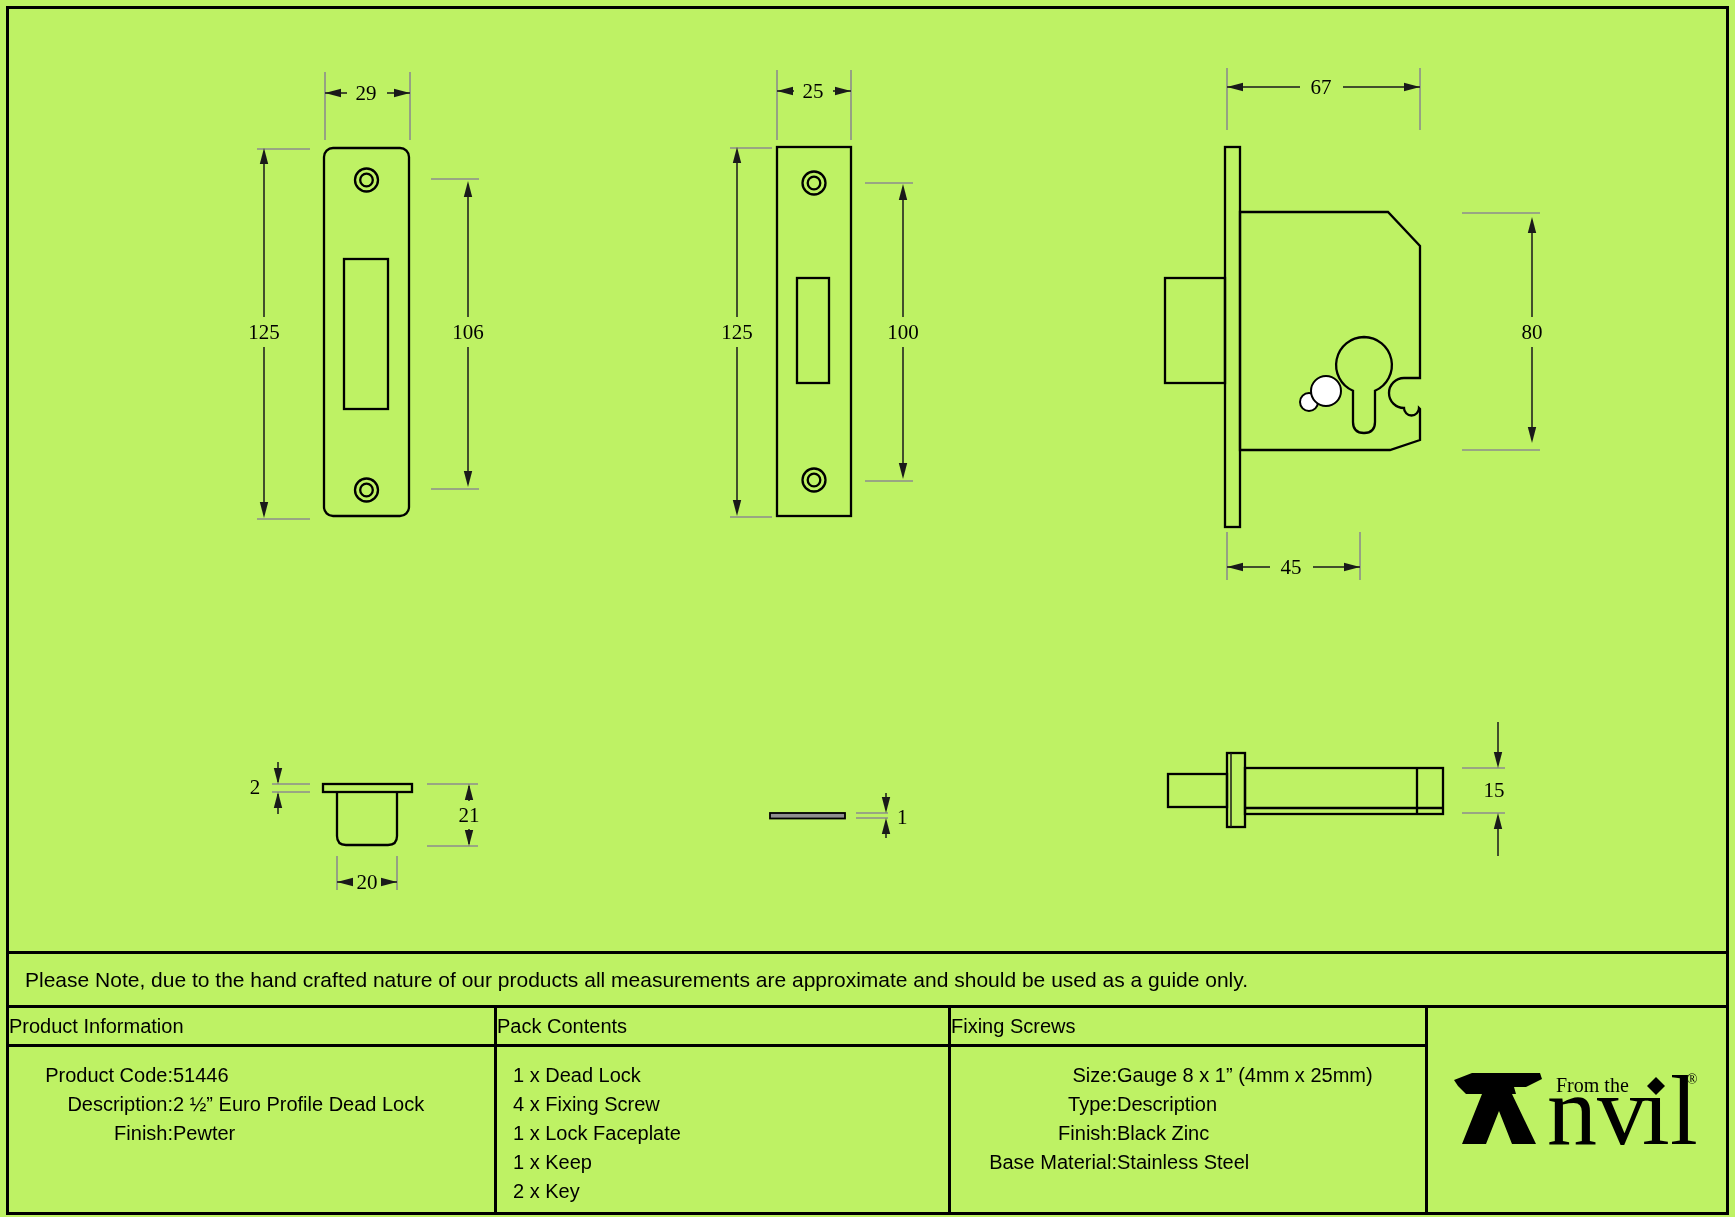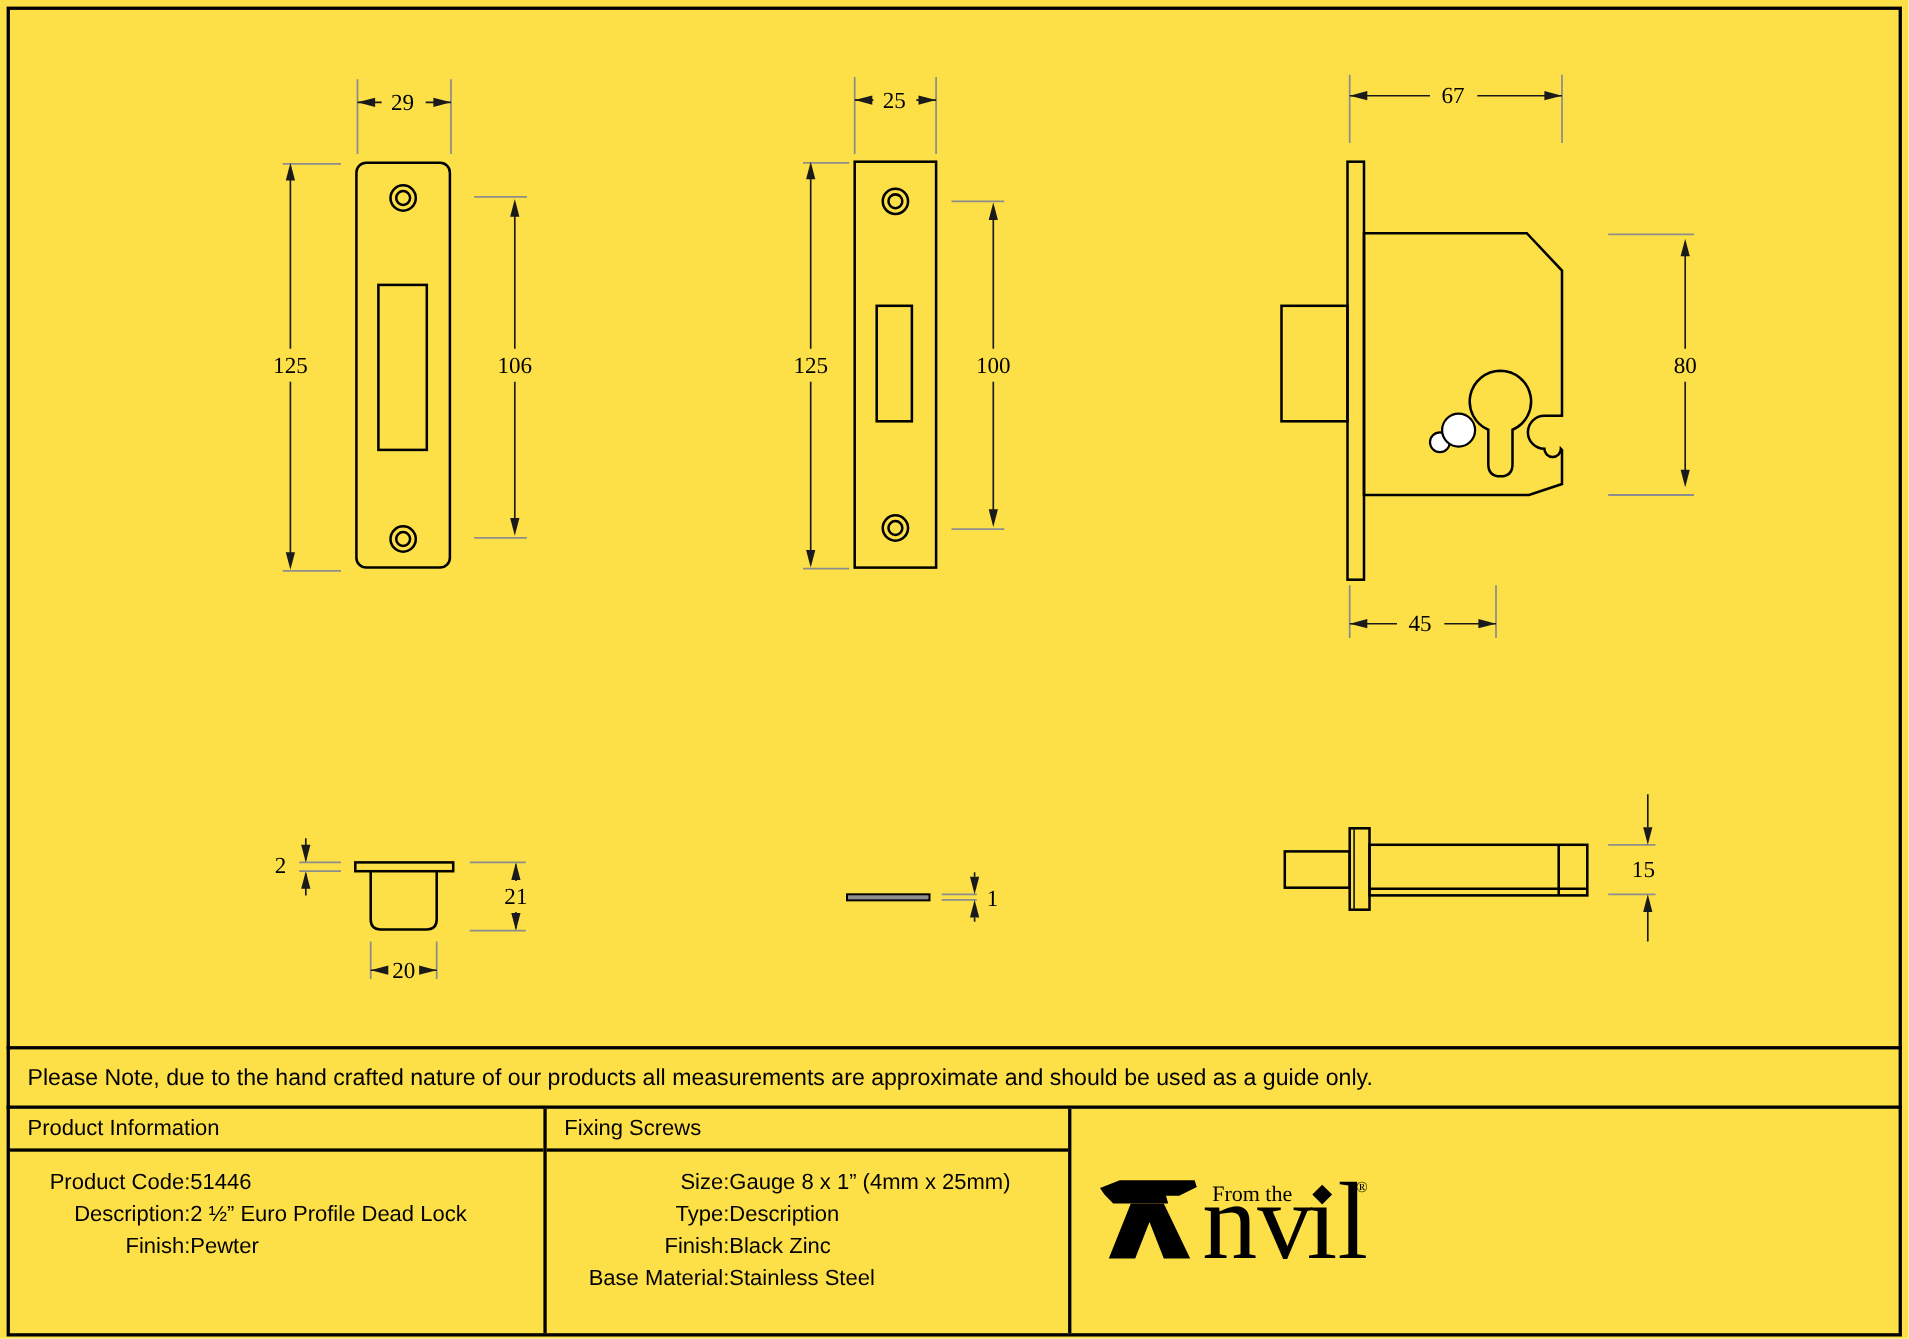--- a/index.html
+++ b/index.html
@@ -1,32 +1,32 @@
 <!DOCTYPE html>
 <html><head>
 <meta charset="utf-8">
 <style>
   html,body{margin:0;padding:0;background:#fff;}
-  .page{position:relative;width:1735px;height:1217px;background:#fde047;
+  .page{position:relative;width:1735px;height:1217px;background:#bef264;
         font-family:"Liberation Sans",sans-serif;color:#000;overflow:hidden;}
   .frame{position:absolute;left:6px;top:6px;width:1723px;height:1209px;
          border:3px solid #000;box-sizing:border-box;pointer-events:none;}
   .drawing-svg{position:absolute;left:0;top:0;}
   .note-bar{position:absolute;left:6px;top:951px;width:1723px;height:57px;
             border-top:3px solid #000;border-bottom:3px solid #000;box-sizing:border-box;
             display:flex;align-items:center;padding-left:19px;font-size:21px;}
   .spec-table{position:absolute;left:9px;top:1008px;width:1717px;height:204px;display:flex;}
   .col{box-sizing:border-box;}
   .col + .col{border-left:3px solid #000;}
   .col1{width:485px;}
   .col2{width:454px;}
   .col3{width:477px;}
   .col4{width:301px;display:flex;align-items:center;justify-content:center;}
   .col-header{height:36px;line-height:36px;border-bottom:3px solid #000;
-              padding-left:16px;font-size:20px;}
+              padding-left:0;font-size:20px;}
   .col-body{padding:14px 4px 0 16px;font-size:20px;}
   .kv-row{display:flex;line-height:29px;}
   .kv-label{flex:0 0 148px;text-align:right;}
   .col3 .kv-label{flex:0 0 150px;}
   .list-item{line-height:29px;}
   .dim-text{font-family:"Liberation Serif","DejaVu Serif",serif;font-size:21px;fill:#000;}
   .outline{fill:none;stroke:#000;stroke-width:2.3;}
   .dimline{fill:none;stroke:#1a1a1a;stroke-width:1.5;}
   .extline{fill:none;stroke:#8d8d8d;stroke-width:1.6;}
   .arrow{fill:#1a1a1a;stroke:none;}
@@ -186,20 +186,30 @@
           <span class="kv-label">Description:</span>
           <span class="kv-value">2 ½” Euro Profile Dead Lock</span>
         </div>
         <div class="kv-row">
           <span class="kv-label">Finish:</span>
           <span class="kv-value">Pewter</span>
         </div>
       </div>
     </div>
 
+    <div class="col col2">
+      <div class="col-header">Pack Contents</div>
+      <div class="col-body">
+        <div class="list-item">1 x Dead Lock</div>
+        <div class="list-item">4 x Fixing Screw</div>
+        <div class="list-item">1 x Lock Faceplate</div>
+        <div class="list-item">1 x Keep</div>
+        <div class="list-item">2 x Key</div>
+      </div>
+    </div>
 
     <div class="col col3">
       <div class="col-header">Fixing Screws</div>
       <div class="col-body">
         <div class="kv-row">
           <span class="kv-label">Size:</span>
           <span class="kv-value">Gauge 8 x 1” (4mm x 25mm)</span>
         </div>
         <div class="kv-row">
           <span class="kv-label">Type:</span>

